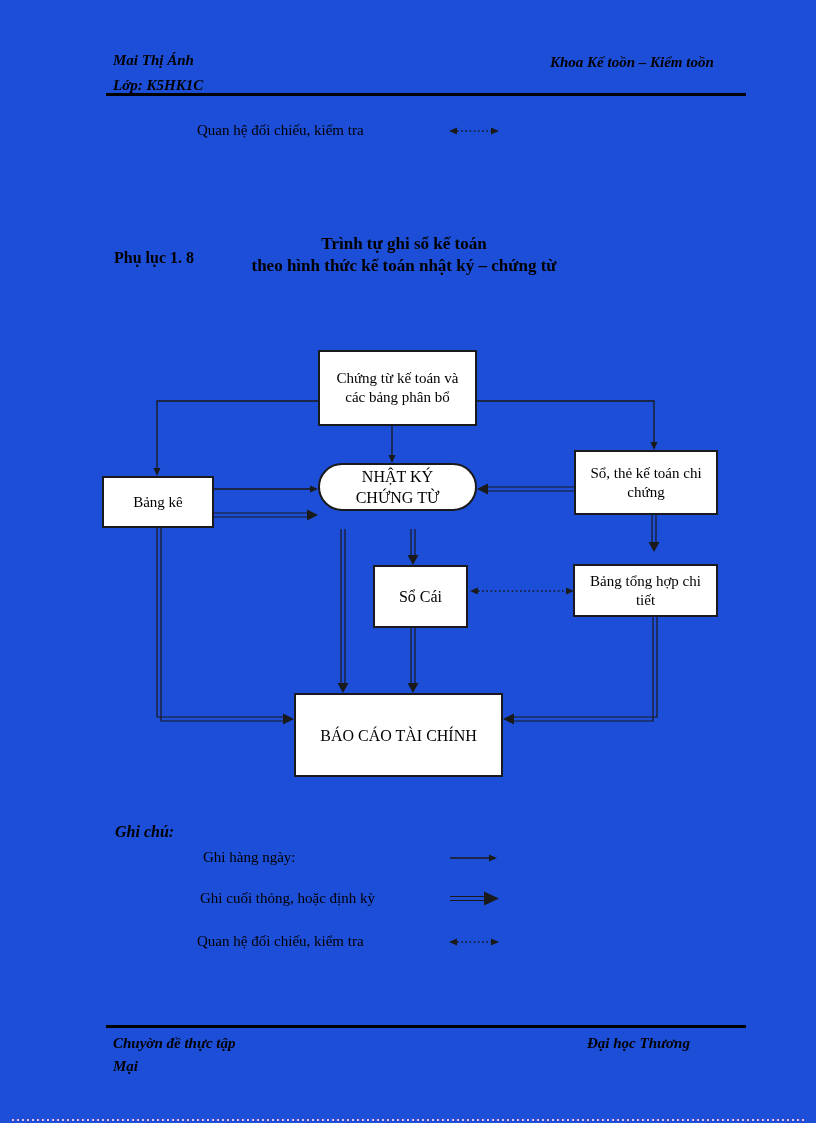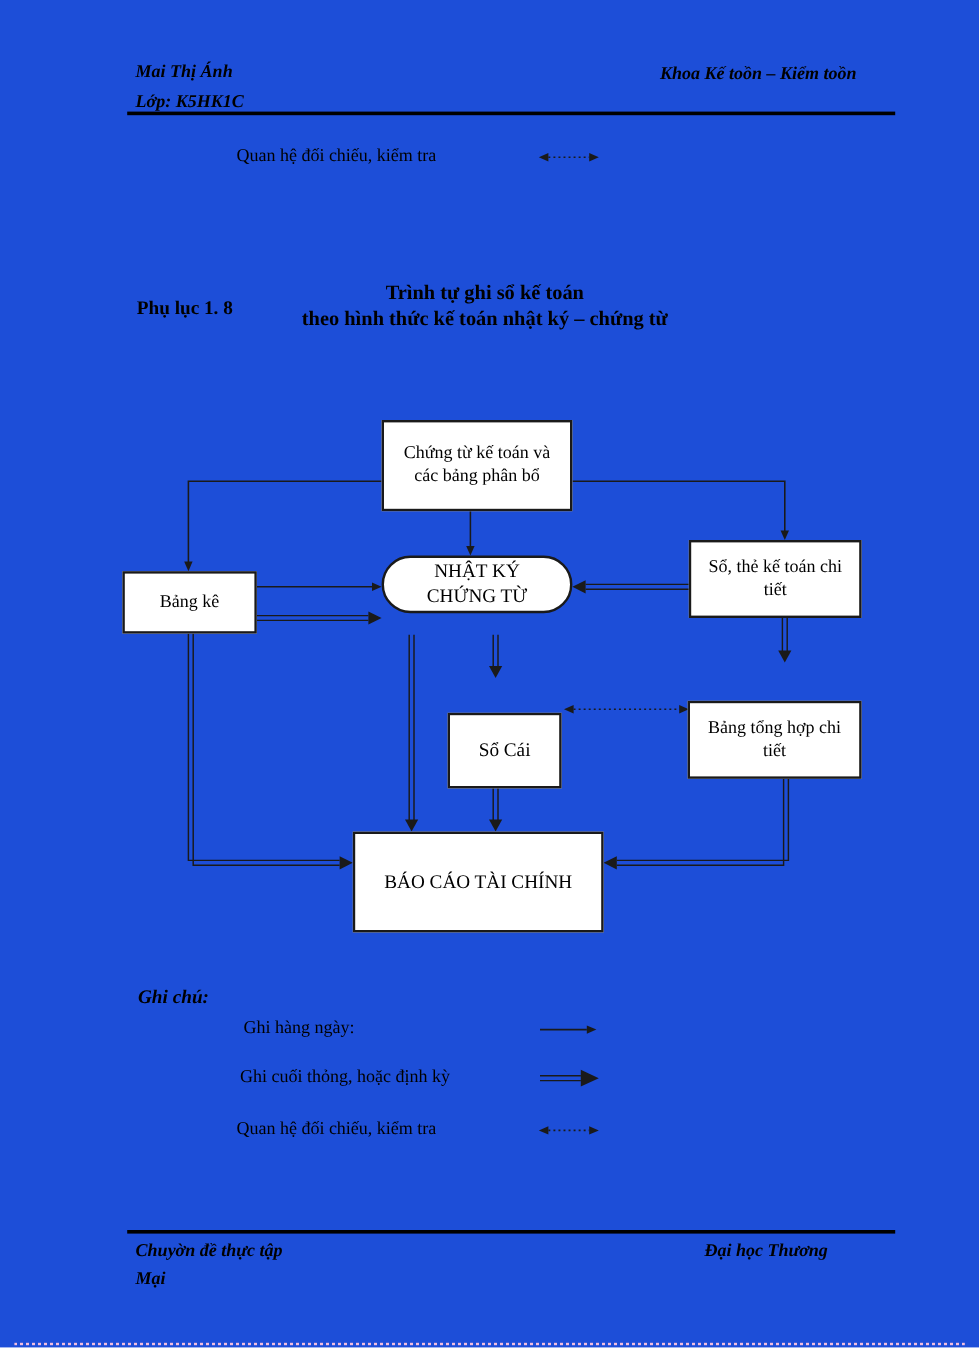--- a/index.html
+++ b/index.html
@@ -130,23 +130,23 @@
         <path d="M457 942 H491" stroke-dasharray="1.6 2.6"></path>
         <polygon points="457,938.5 457,945.5 449,942" fill="#1a1a1a" stroke="none"></polygon>
         <polygon points="491,938.5 491,945.5 499,942" fill="#1a1a1a" stroke="none"></polygon>
       </g>
     </g>
   </svg>
 
   <div class="fc-box" style="left:318px; top:350px; width:159px; height:76px; padding:0 10px;">Chứng từ kế toán và các bảng phân bổ</div>
   <div class="fc-box" style="left:102px; top:476px; width:112px; height:52px;">Bảng kê</div>
   <div class="fc-box caps" style="left:318px; top:463px; width:159px; height:48px; padding:0 15px;border-radius:31px;">NHẬT KÝ CHỨNG TỪ</div>
-  <div class="fc-box" style="left:574px; top:450px; width:144px; height:65px; padding:0 10px;">Sổ, thẻ kế toán chi tiết</div>
-  <div class="fc-box caps" style="left:373px; top:594px; width:95px; height:63px;">Sổ Cái</div>
-  <div class="fc-box" style="left:573px; top:584px; width:145px; height:65px; padding:0 10px;">Bảng tổng hợp chi tiết</div>
+  <div class="fc-box" style="left:574px; top:450px; width:144px; height:65px; padding:0 10px;">Sổ, thẻ kế toán chi chứng</div>
+  <div class="fc-box caps" style="left:373px; top:565px; width:95px; height:63px;">Sổ Cái</div>
+  <div class="fc-box" style="left:573px; top:564px; width:145px; height:53px; padding:0 10px;">Bảng tổng hợp chi tiết</div>
   <div class="fc-box caps" style="left:294px; top:693px; width:209px; height:84px;">BÁO CÁO TÀI CHÍNH</div>
 
   <div class="abs legend-head" style="left:115px; top:823px;">Ghi chú:</div>
   <div class="abs plain" style="left:203px; top:849px;">Ghi hàng ngày:</div>
   <div class="abs plain" style="left:200px; top:890px;">Ghi cuối thỏng, hoặc định kỳ</div>
   <div class="abs plain" style="left:197px; top:933px;">Quan hệ đối chiếu, kiểm tra</div>
 
   <div class="rule" style="left:106px; top:1025px; width:640px;"></div>
   <div class="abs ftr-text" style="left:113px; top:1032px;">
     <div>Chuyờn đề thực tập</div>

